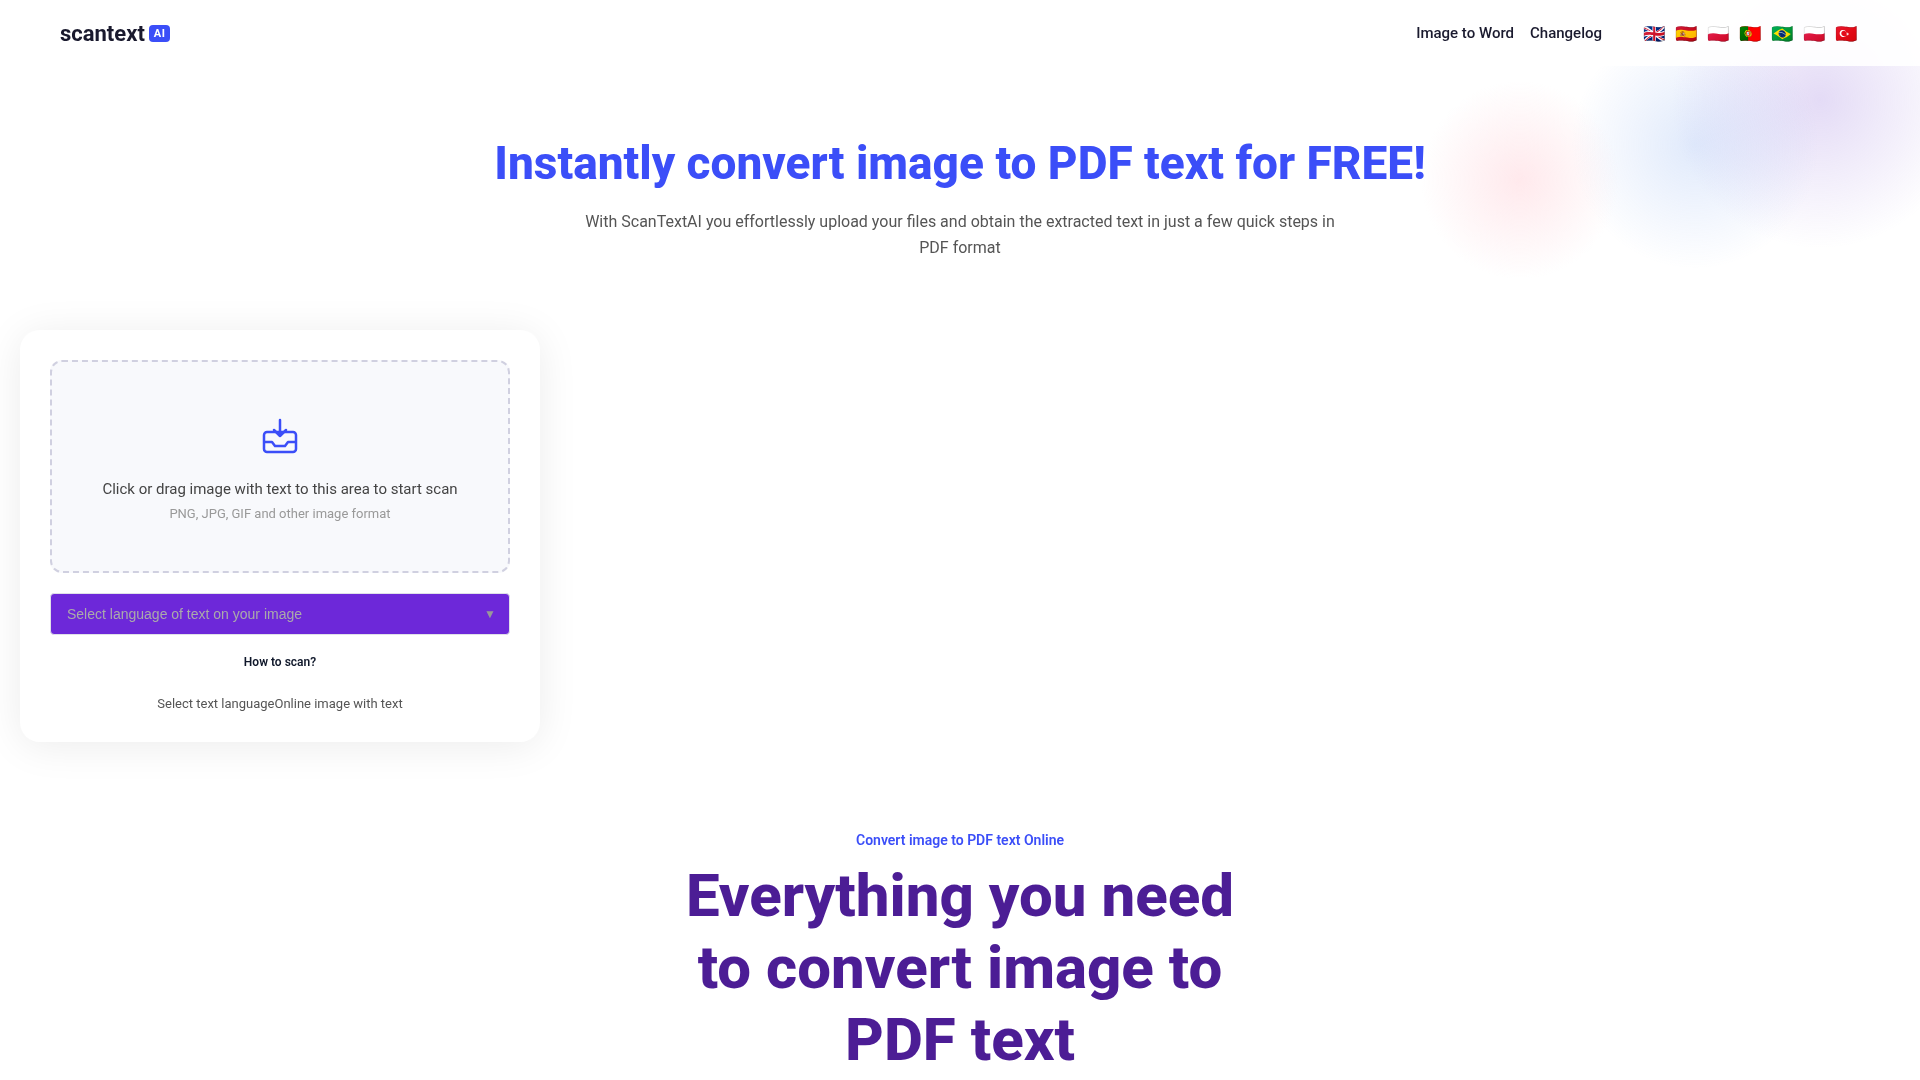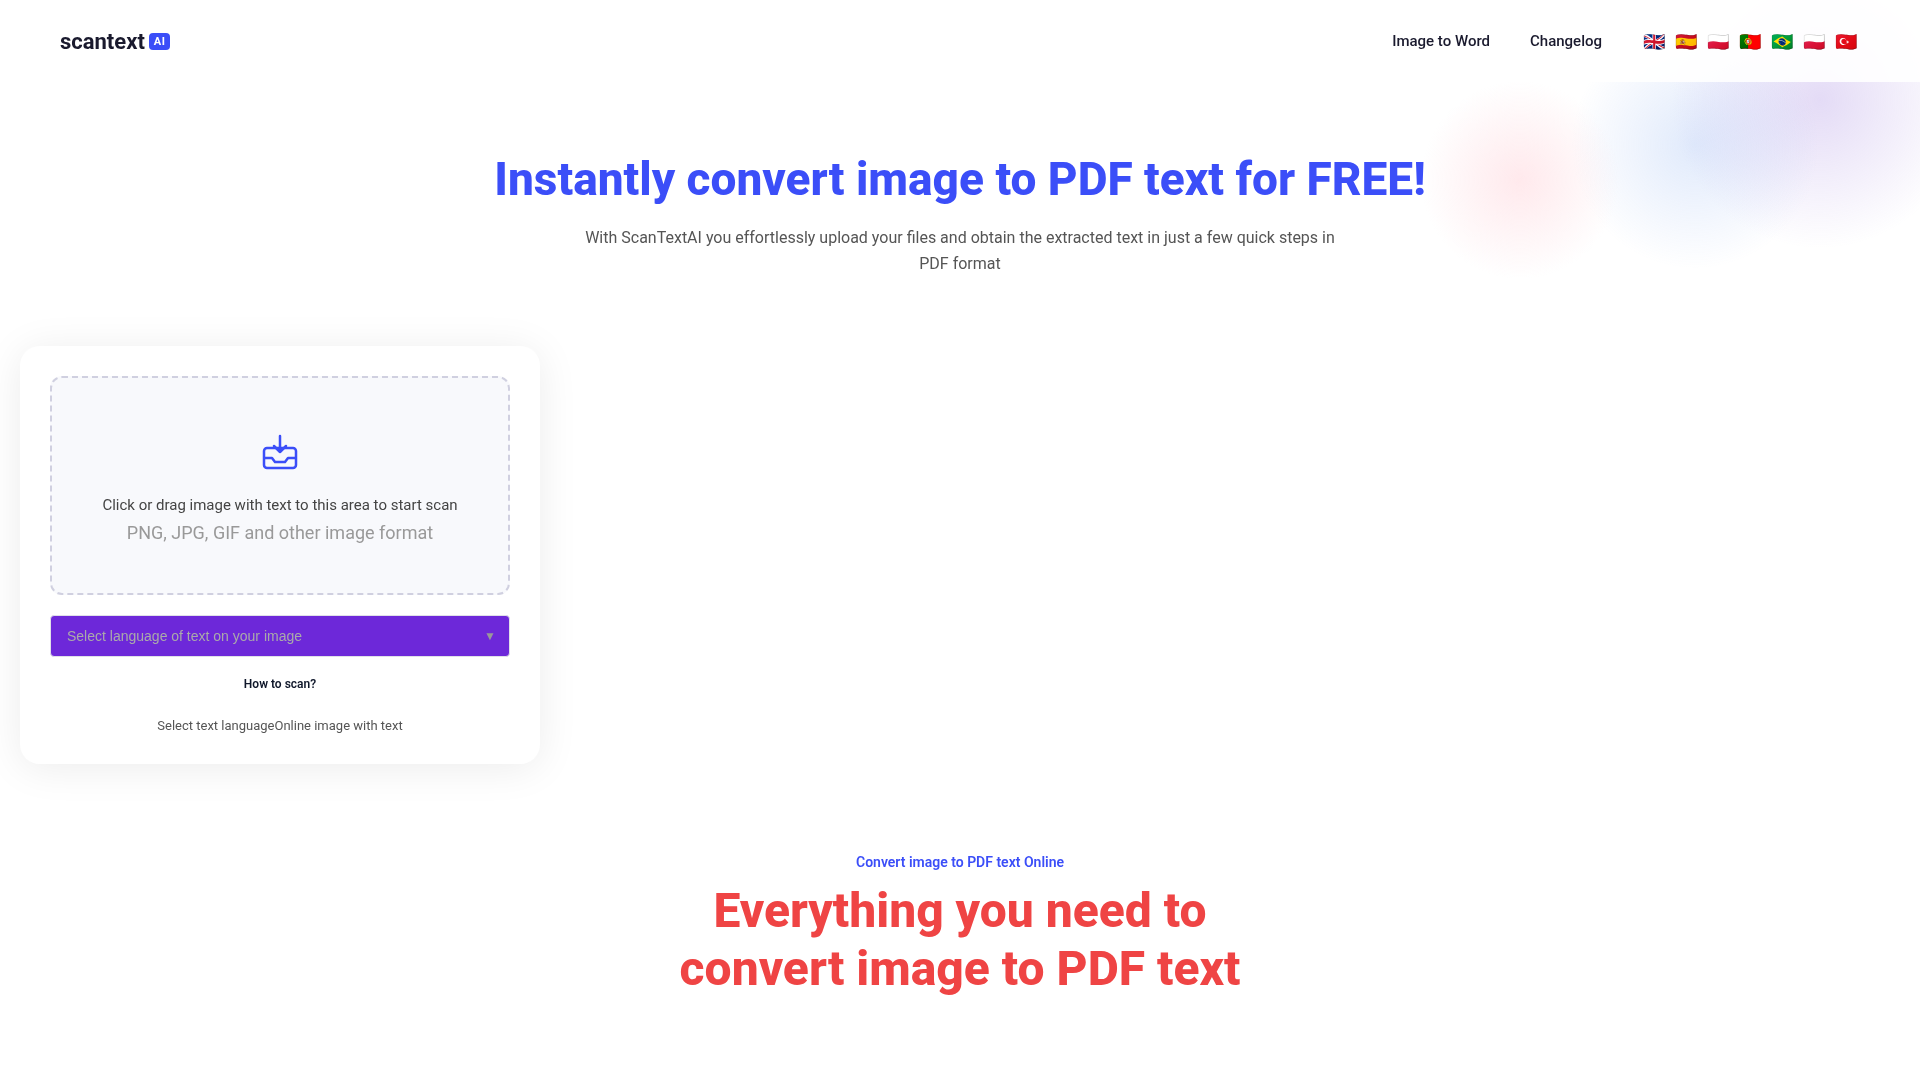--- a/index.html
+++ b/index.html
@@ -57,21 +57,21 @@
       border-radius: 50%;
     }
 
     
     header {
       position: relative;
       z-index: 10;
       display: flex;
       align-items: center;
       justify-content: space-between;
-      padding: 28px 60px;
+      padding: 20px 60px;
       background: rgba(255,255,255,0.9);
     }
 
     .logo {
       display: flex;
       align-items: center;
       gap: 4px;
       font-size: 22px;
       font-weight: 700;
       color: #1a1a2e;
@@ -94,21 +94,21 @@
 
     nav {
       display: flex;
       align-items: center;
       gap: 40px;
     }
 
     .nav-links {
       display: flex;
       align-items: flex-start;
-      gap: 40px;
+      gap: 16px;
     }
 
     .nav-link {
       color: #1a1a2e;
       text-decoration: none;
       font-size: 15px;
       font-weight: 500;
     }
 
     .lang-flags {
@@ -192,21 +192,21 @@
       height: 48px;
     }
 
     .dropzone-main-text {
       font-size: 15px;
       color: #444;
       margin-bottom: 8px;
     }
 
     .dropzone-sub-text {
-      font-size: 18px;
+      font-size: 13px;
       color: #999;
     }
 
     
     .language-select-wrapper {
       position: relative;
       margin-bottom: 20px;
     }
 
     .language-select {
@@ -265,23 +265,23 @@
     }
 
     .section-label {
       font-size: 14px;
       color: #3b4ef8;
       font-weight: 600;
       margin-bottom: 12px;
     }
 
     .section-title {
-      font-size: 48px;
+      font-size: 60px;
       font-weight: 800;
-      color: #ef4444;
+      color: #4c1d95;
       line-height: 1.2;
       max-width: 600px;
       margin: 0 auto;
     }
   </style>
 </head>
 <body>
 
 <div class="bg-blobs">
   <div class="blob1"></div>

